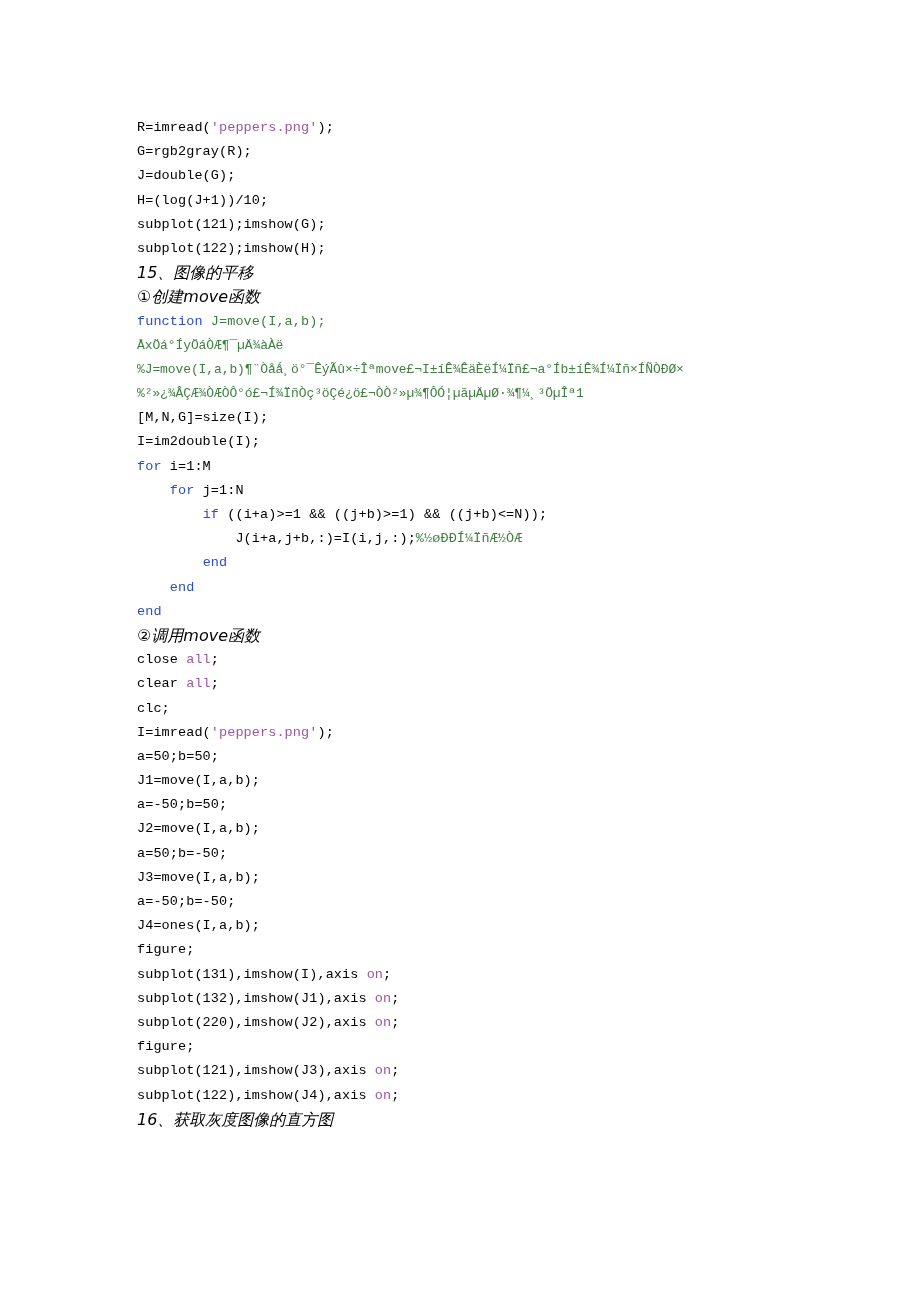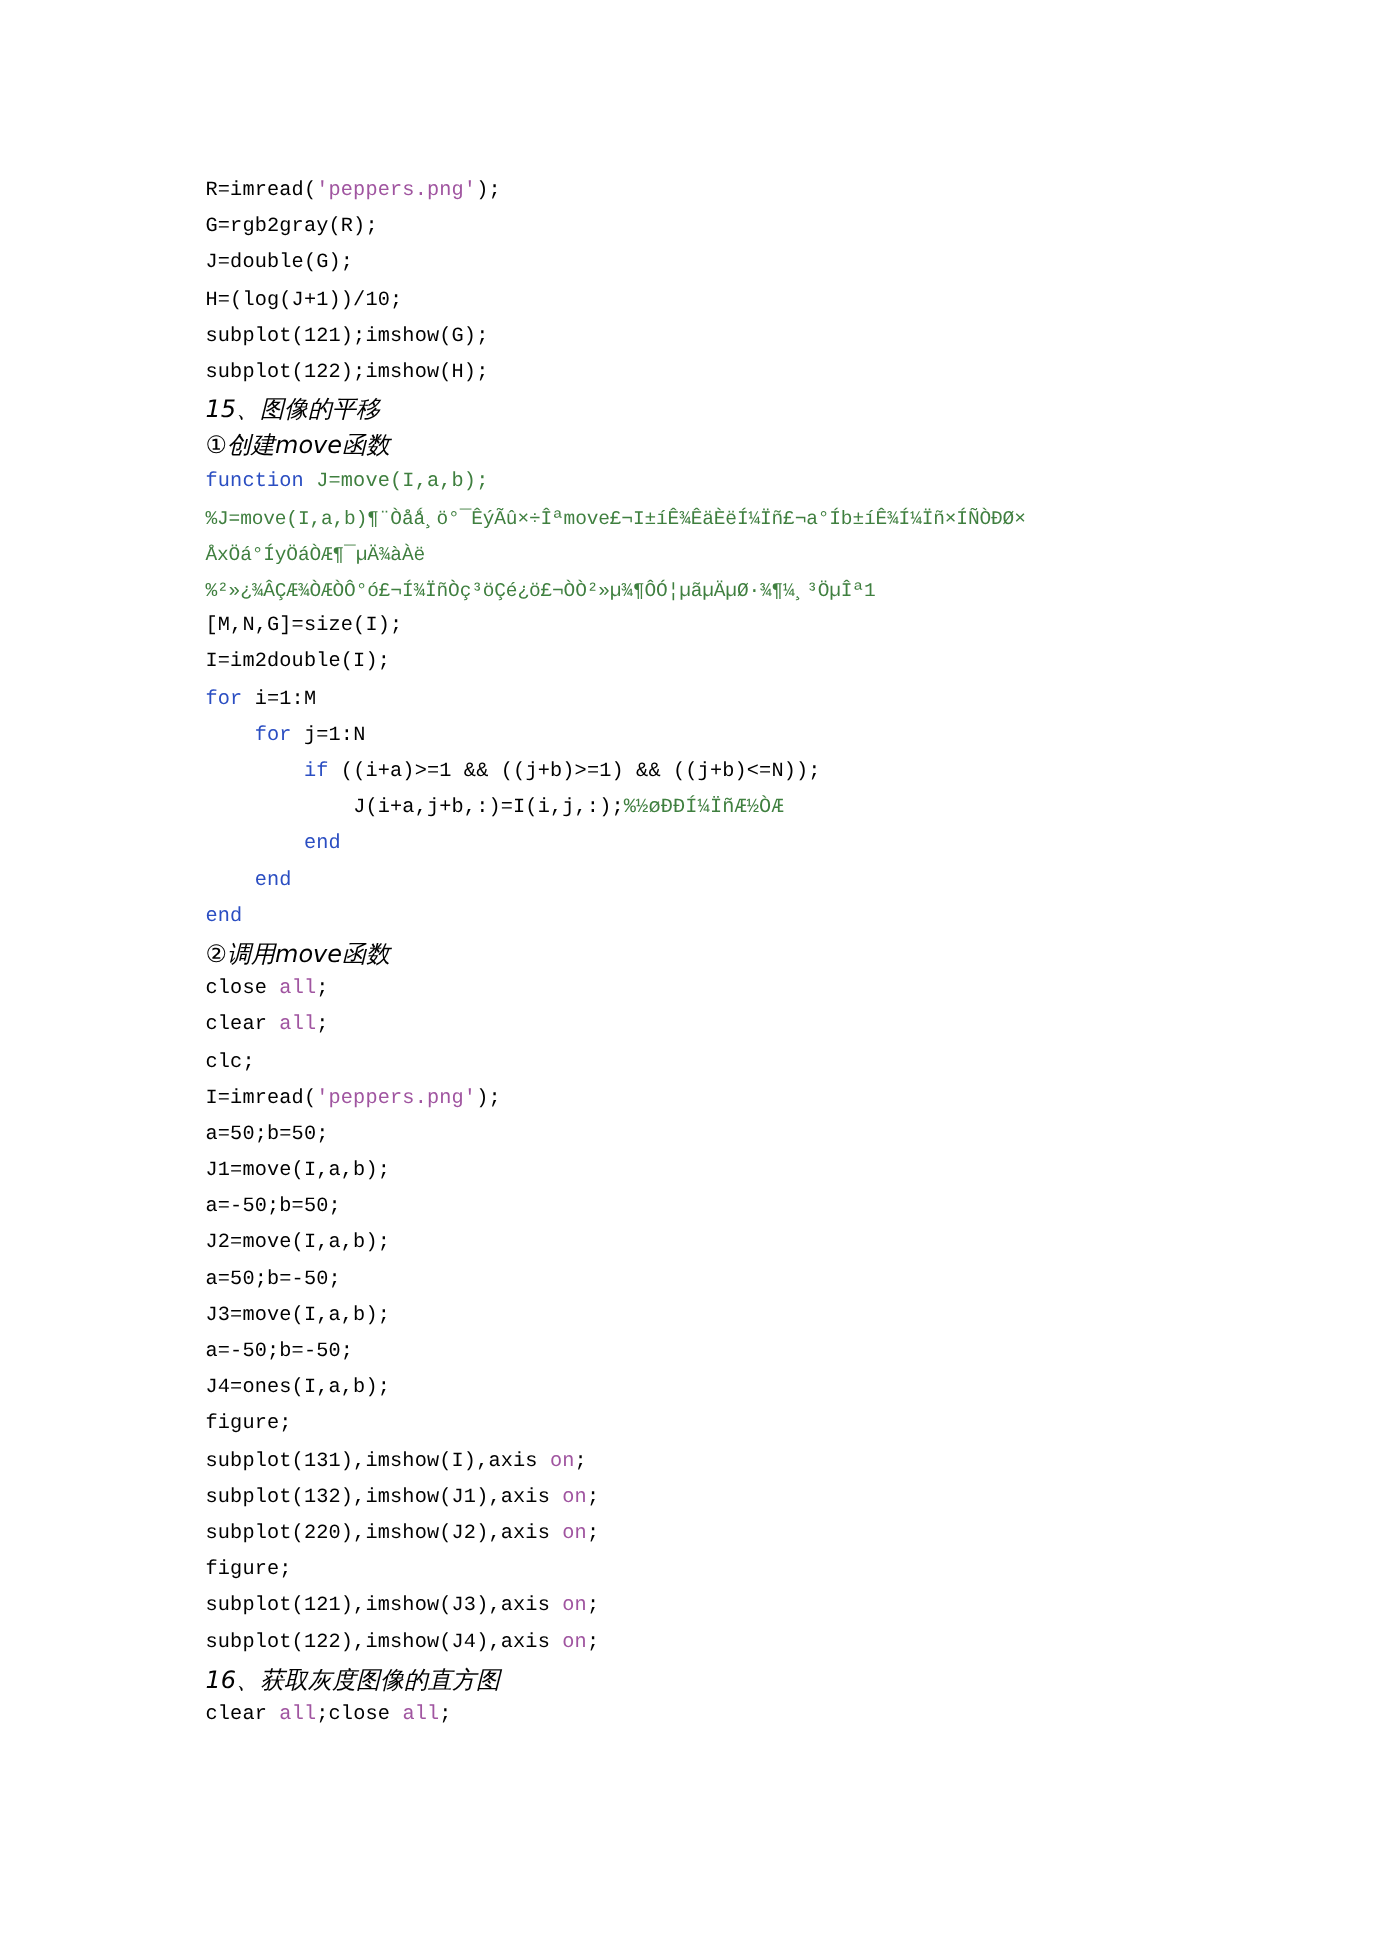--- a/index.html
+++ b/index.html
@@ -66,22 +66,22 @@
   <div id="content">
       <div class="line"><span class="tok">R=imread(</span><span class="str">'peppers.png'</span><span class="tok">);</span></div>
       <div class="line"><span class="tok">G=rgb2gray(R);</span></div>
       <div class="line"><span class="tok">J=double(G);</span></div>
       <div class="line"><span class="tok">H=(log(J+1))/10;</span></div>
       <div class="line"><span class="tok">subplot(121);imshow(G);</span></div>
       <div class="line"><span class="tok">subplot(122);imshow(H);</span></div>
       <div class="line heading"><span class="cjk">15、图像的平移</span></div>
       <div class="line heading"><span class="cjk">①创建move函数</span></div>
       <div class="line"><span class="kw">function </span><span class="cmt">J=move(I,a,b);</span></div>
+      <div class="line mojibake"><span class="cmt">ÅxÖá°ÍyÖáÒÆ¶¯µÄ¾àÀë</span></div>
       <div class="line mojibake"><span class="cmt">%J=move(I,a,b)¶¨Òåǻ¸ö°¯ÊýÃû×÷Îªmove£¬I±íÊ¾ÊäÈëÍ¼Ïñ£¬a°Íb±íÊ¾Í¼Ïñ×ÍÑÒÐØ×</span></div>
-      <div class="line mojibake"><span class="cmt">ÅxÖá°ÍyÖáÒÆ¶¯µÄ¾àÀë</span></div>
       <div class="line mojibake"><span class="cmt">%²»¿¾ÂÇÆ¾ÒÆÒÔ°ó£¬Í¾ÏñÒç³öÇé¿ö£¬ÒÒ²»µ¾¶ÔÓ¦µãµÄµØ·¾¶¼¸³ÖµÎª1</span></div>
       <div class="line"><span class="tok">[M,N,G]=size(I);</span></div>
       <div class="line"><span class="tok">I=im2double(I);</span></div>
       <div class="line"><span class="kw">for </span><span class="tok">i=1:M</span></div>
       <div class="line"><span>    </span><span class="kw">for </span><span class="tok">j=1:N</span></div>
       <div class="line"><span>        </span><span class="kw">if </span><span class="tok">((i+a)&gt;=1 &amp;&amp; ((j+b)&gt;=1) &amp;&amp; ((j+b)&lt;=N));</span></div>
       <div class="line"><span>            </span><span class="tok">J(i+a,j+b,:)=I(i,j,:);</span><span class="cmt">%½øÐÐÍ¼ÏñÆ½ÒÆ</span></div>
       <div class="line"><span>        </span><span class="kw">end</span></div>
       <div class="line"><span>    </span><span class="kw">end</span></div>
       <div class="line"><span class="kw">end</span></div>
@@ -99,15 +99,14 @@
       <div class="line"><span class="tok">a=-50;b=-50;</span></div>
       <div class="line"><span class="tok">J4=ones(I,a,b);</span></div>
       <div class="line"><span class="tok">figure;</span></div>
       <div class="line"><span class="tok">subplot(131),imshow(I),axis </span><span class="str">on</span><span class="tok">;</span></div>
       <div class="line"><span class="tok">subplot(132),imshow(J1),axis </span><span class="str">on</span><span class="tok">;</span></div>
       <div class="line"><span class="tok">subplot(220),imshow(J2),axis </span><span class="str">on</span><span class="tok">;</span></div>
       <div class="line"><span class="tok">figure;</span></div>
       <div class="line"><span class="tok">subplot(121),imshow(J3),axis </span><span class="str">on</span><span class="tok">;</span></div>
       <div class="line"><span class="tok">subplot(122),imshow(J4),axis </span><span class="str">on</span><span class="tok">;</span></div>
       <div class="line heading"><span class="cjk">16、获取灰度图像的直方图</span></div>
-      <div class="line"><span class="tok">clear </span><span class="str">all</span><span class="tok">;close </span><span class="str">all</span><span class="tok">;</span></div>
     </div>
 </div>
 
 </body></html>

